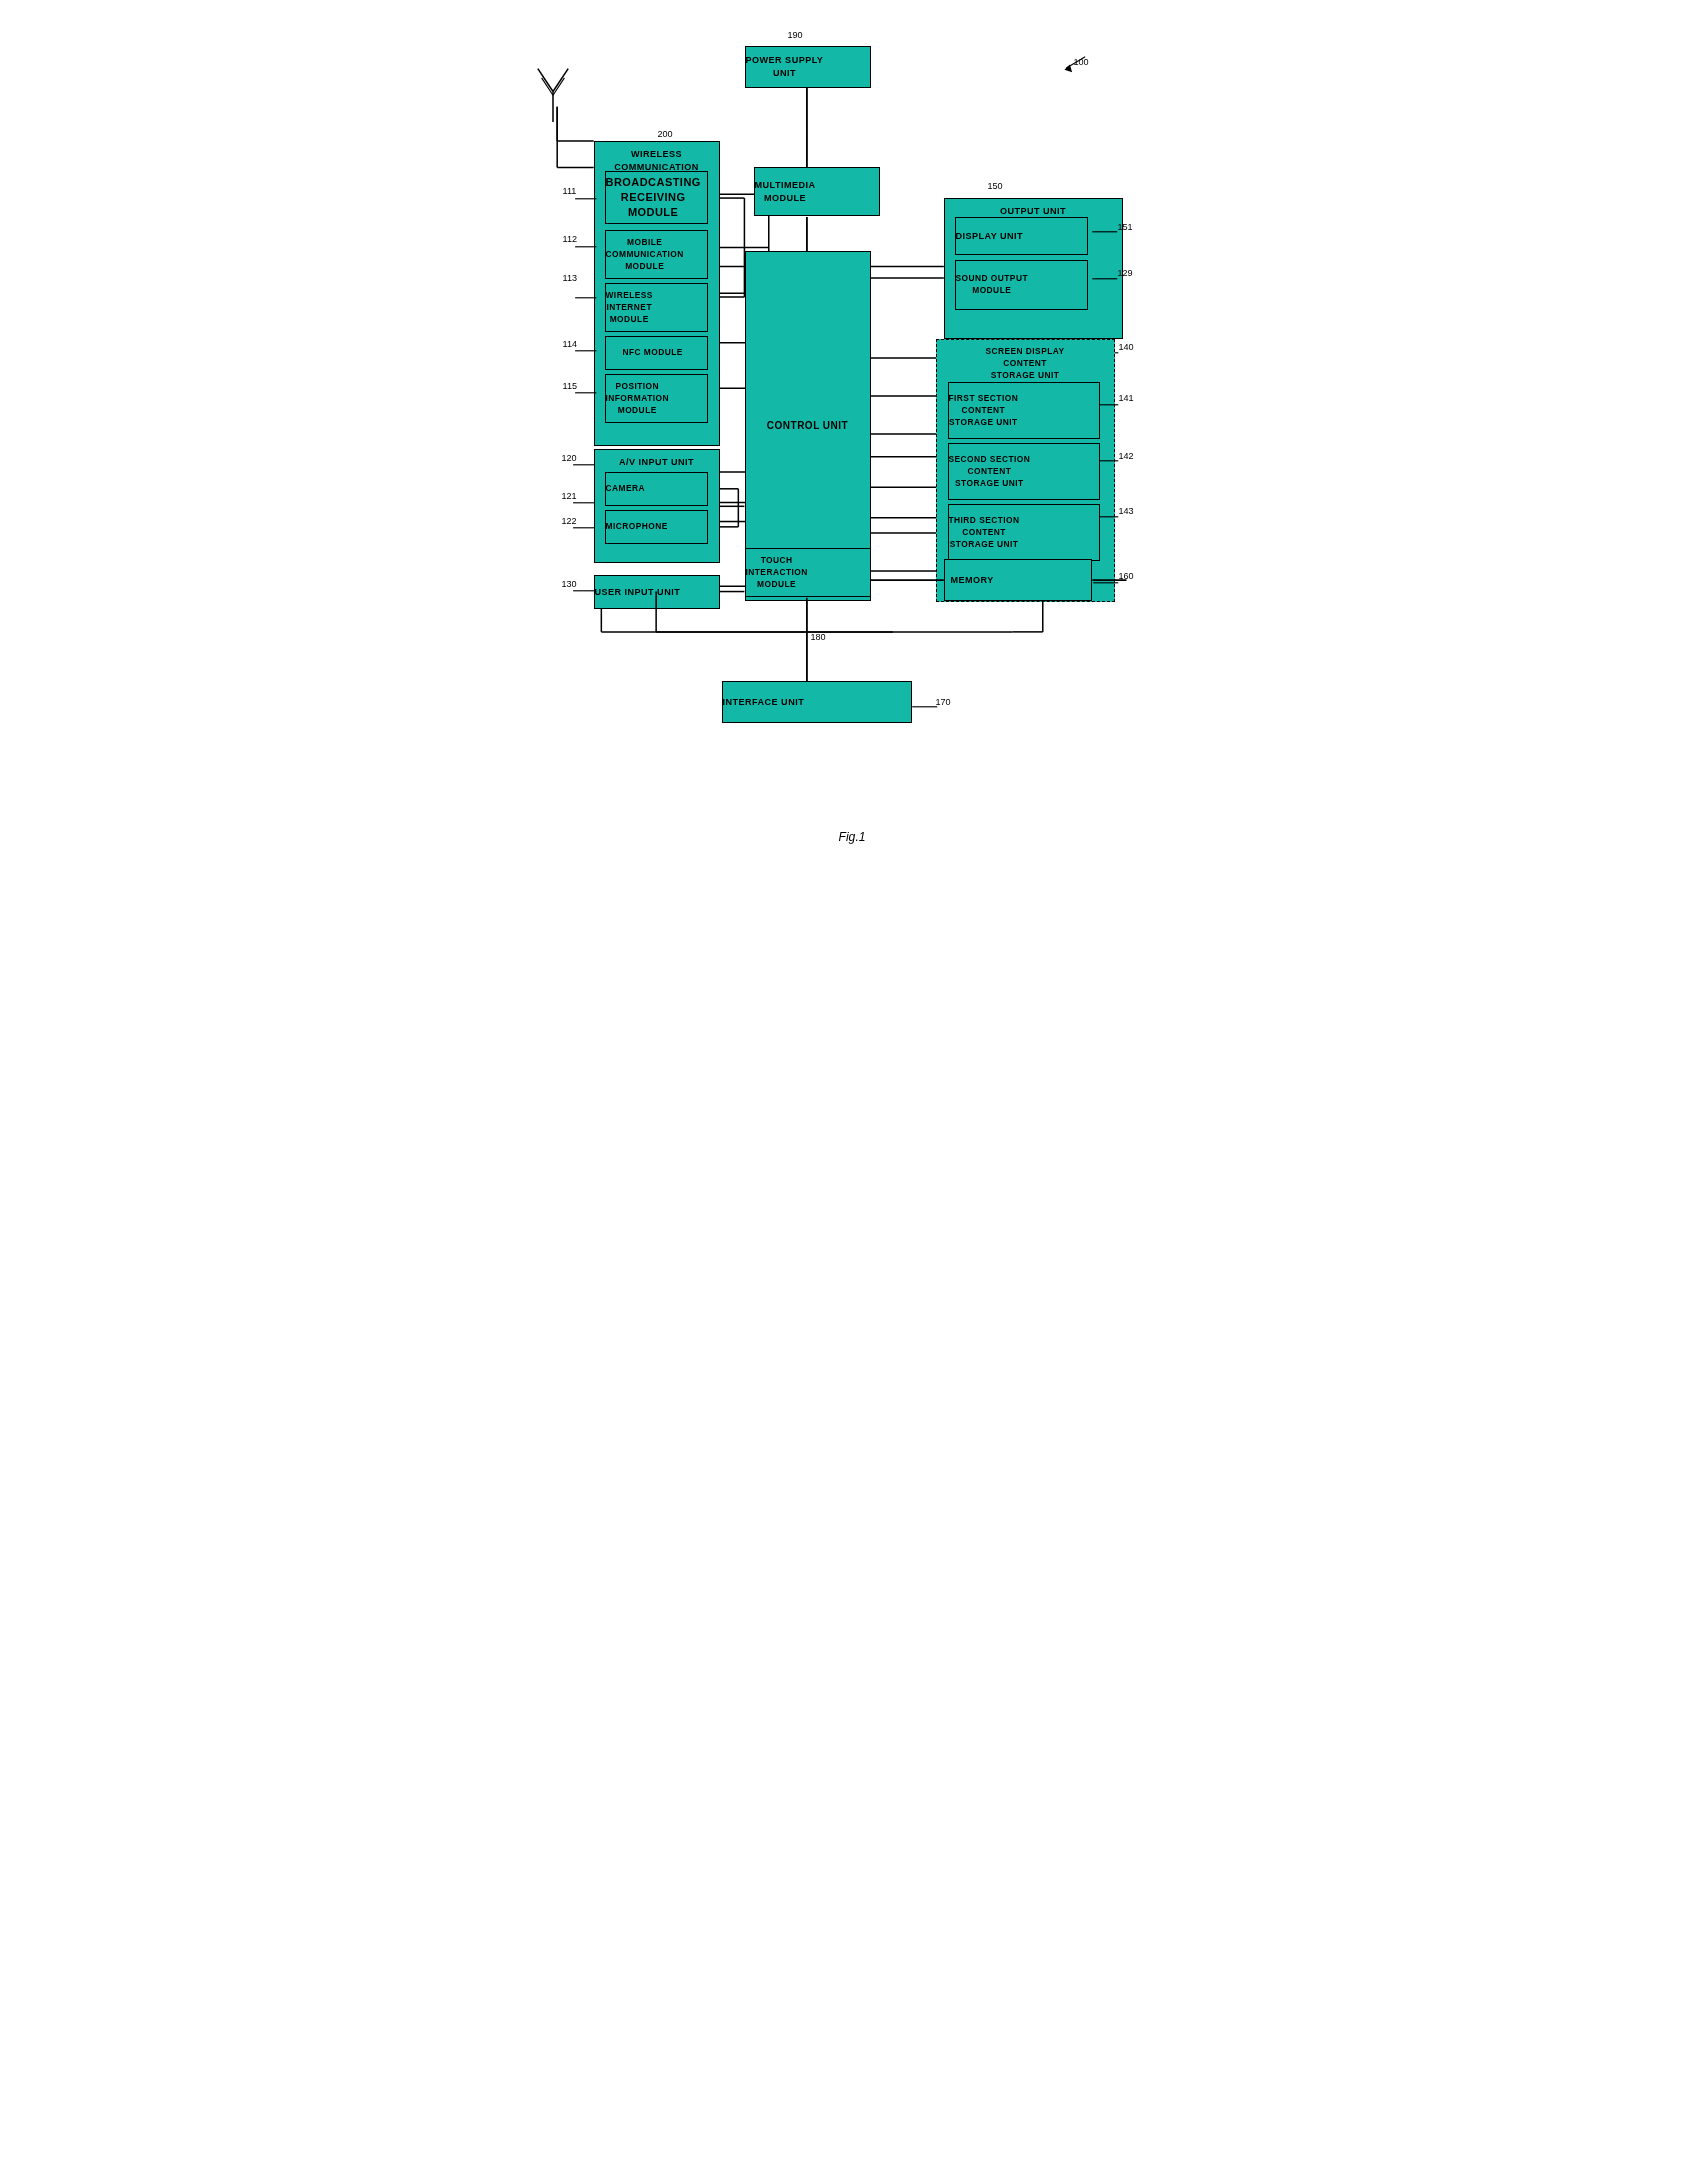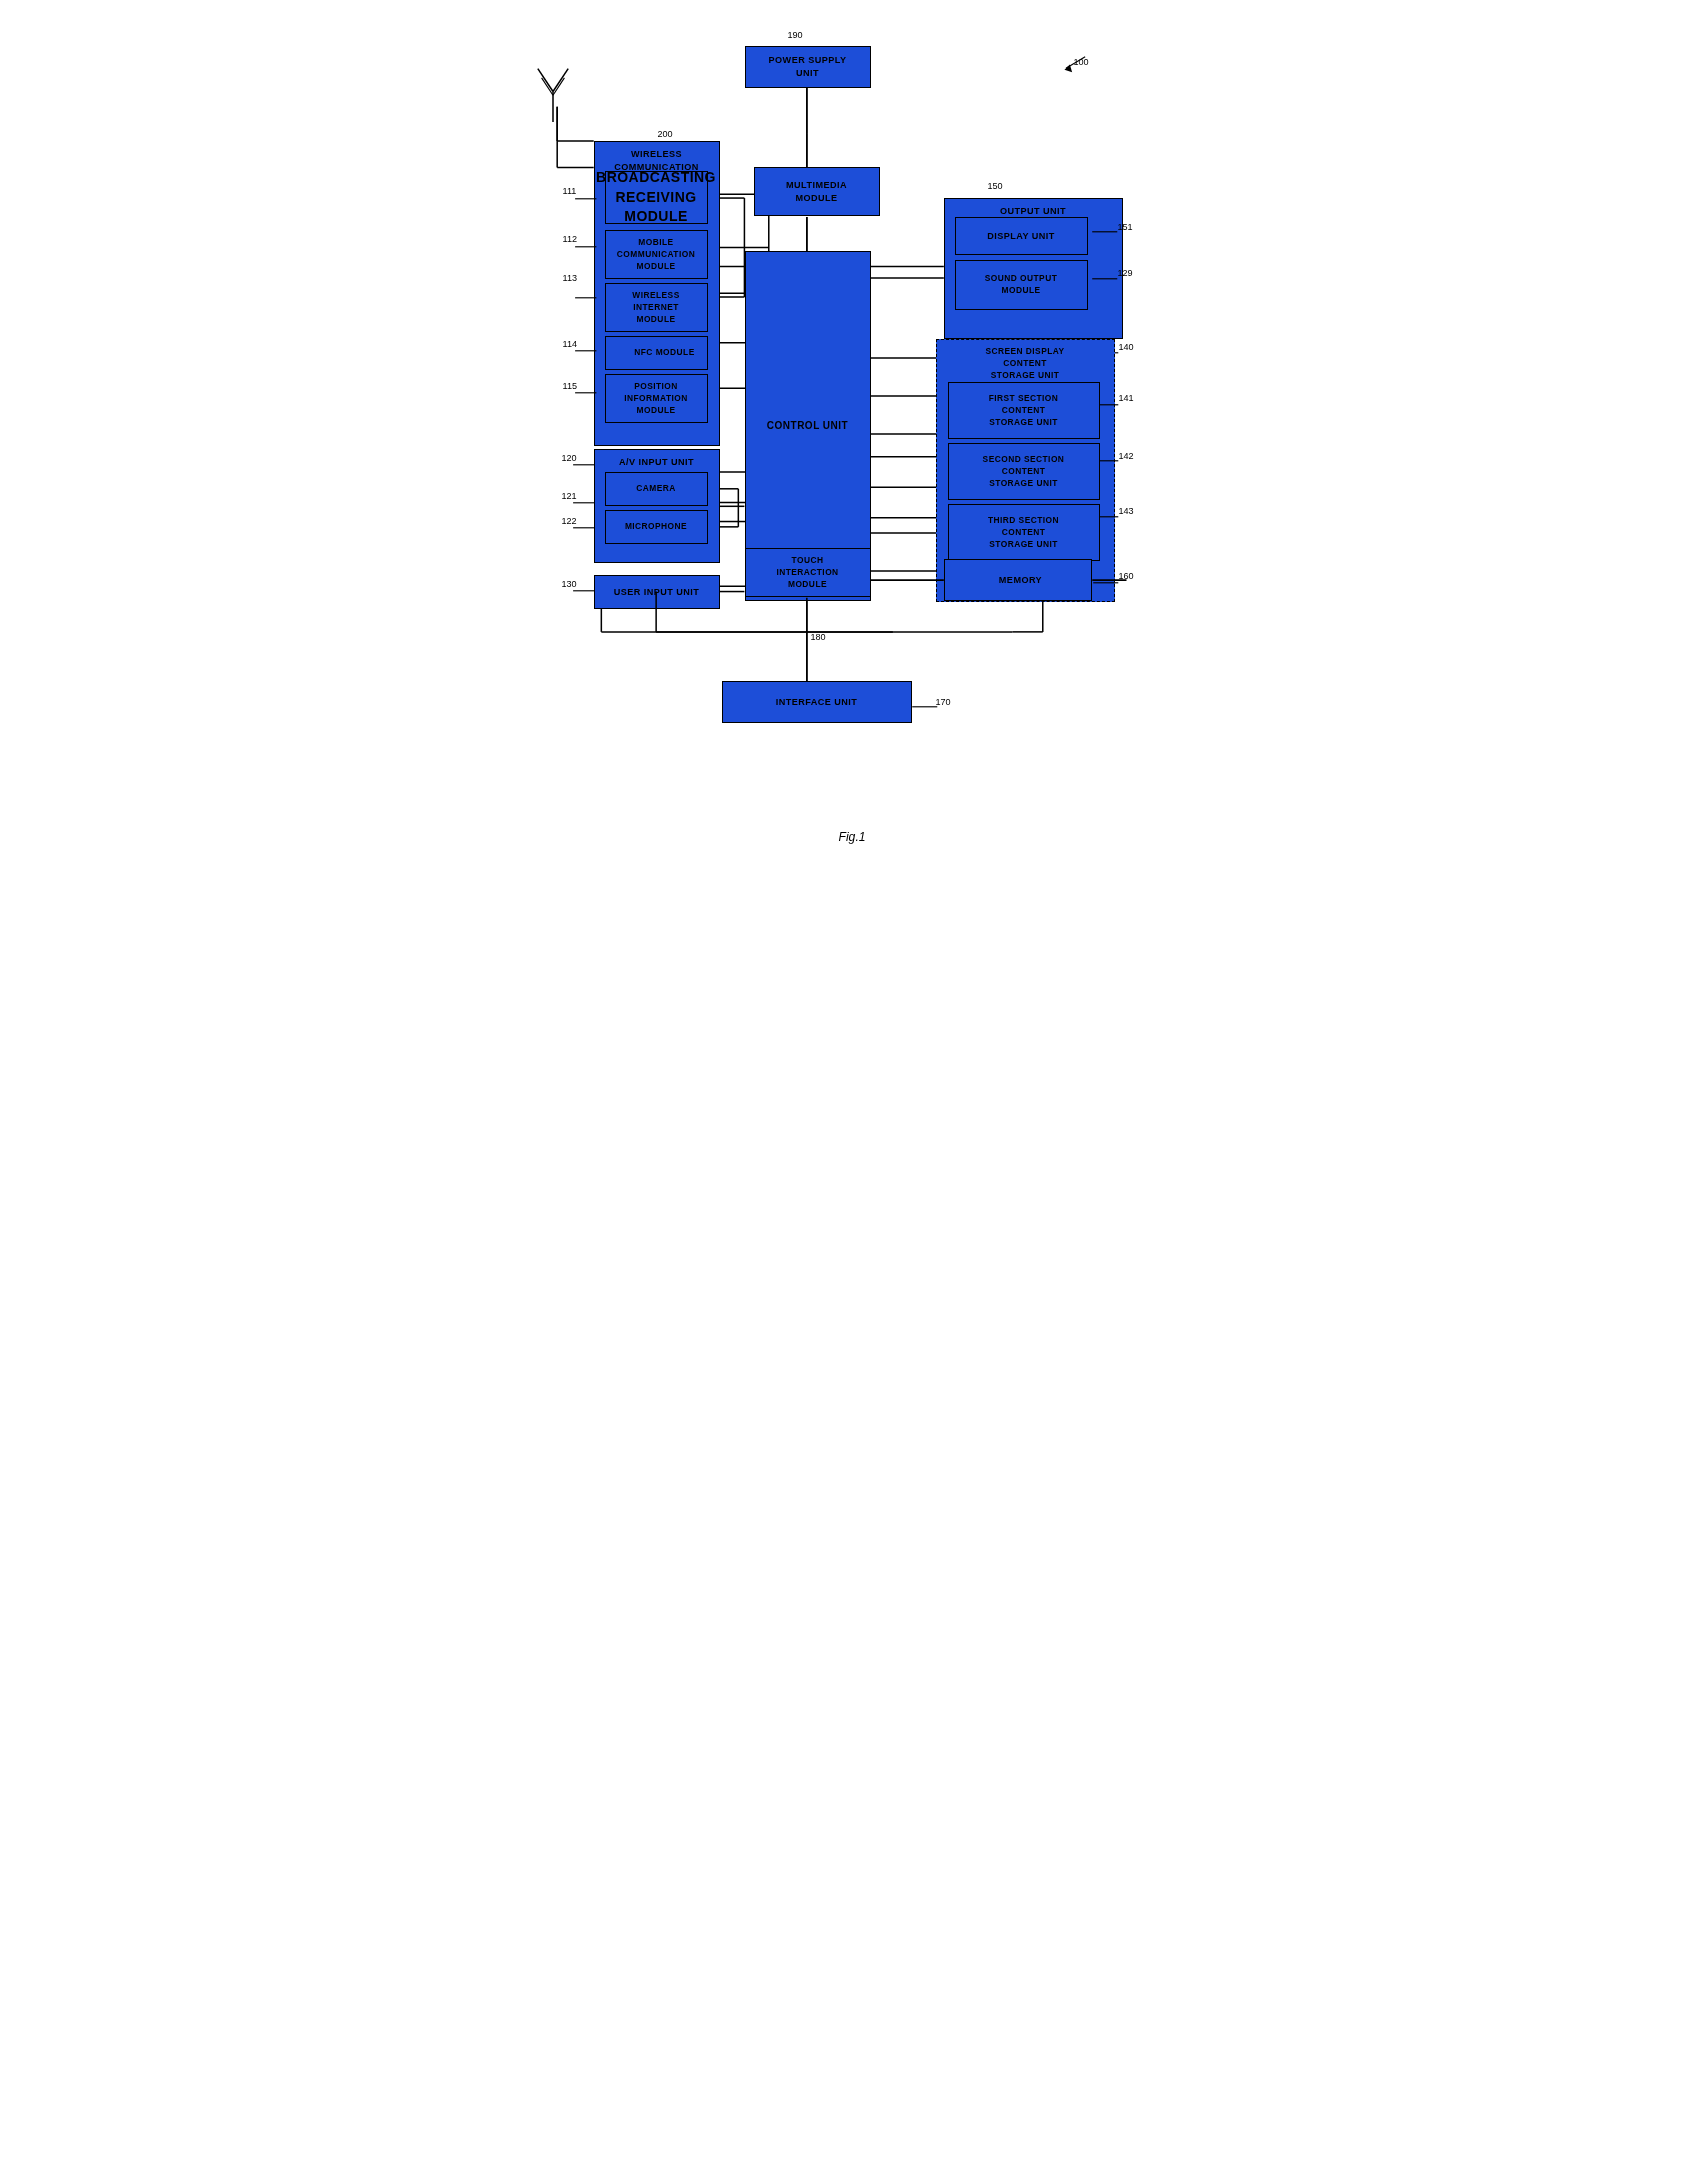--- a/index.html
+++ b/index.html
@@ -17,27 +17,27 @@
       width: 685px;
       height: 838px;
       background: #fff;
     }
 
     .box {
       position: absolute;
       border: 1.5px solid #000;
       display: flex;
       align-items: center;
-      justify-content: center;
+      justify-content: flex-start;
       text-align: center;
       font-size: 9.1px;
       font-weight: bold;
       letter-spacing: 0.05em;
       line-height: 1.4;
-      background: #1d4ed8;
+      background: #14b8a6;
     }
 
     .box.dashed {
       border: 1.5px dashed #000;
     }
 
     .label {
       position: absolute;
       font-size: 9.1px;
       font-weight: bold;
@@ -163,21 +163,21 @@
   <div class="box" style="left:84px; top:126px; width:126px; height:305px;">
     <span style="position:absolute; top:6.1px; left:0; right:0; text-align:center; font-size:9.1px; font-weight:bold; line-height:1.4;">WIRELESS<br>COMMUNICATION<br>UNIT</span>
   </div>
 
   <span class="ref-num" style="left:53px; top:171px;">111</span>
   <svg style="position:absolute; left:65px; top:180px; width:23px; height:7.6px;" xmlns="http://www.w3.org/2000/svg" viewBox="0 0 30 10" width="23" height="7.6">
     <line x1="0" y1="5" x2="28" y2="5" stroke="#000" stroke-width="1.5"></line>
   </svg>
 
   <div class="box" style="left:95px; top:156px; width:103px; height:53px;">
-    <span style="font-size:14px;">BROADCASTING<br>RECEIVING<br>MODULE</span>
+    <span style="font-size:11px;">BROADCASTING<br>RECEIVING<br>MODULE</span>
   </div>
 
   <span class="ref-num" style="left:53px; top:219px;">112</span>
   <svg style="position:absolute; left:65px; top:228px; width:23px; height:7.6px;" xmlns="http://www.w3.org/2000/svg" viewBox="0 0 30 10" width="23" height="7.6">
     <line x1="0" y1="5" x2="28" y2="5" stroke="#000" stroke-width="1.5"></line>
   </svg>
 
   <div class="box" style="left:95px; top:215px; width:103px; height:49px;">
     <span style="font-size:8.4px;">MOBILE<br>COMMUNICATION<br>MODULE</span>
   </div>

